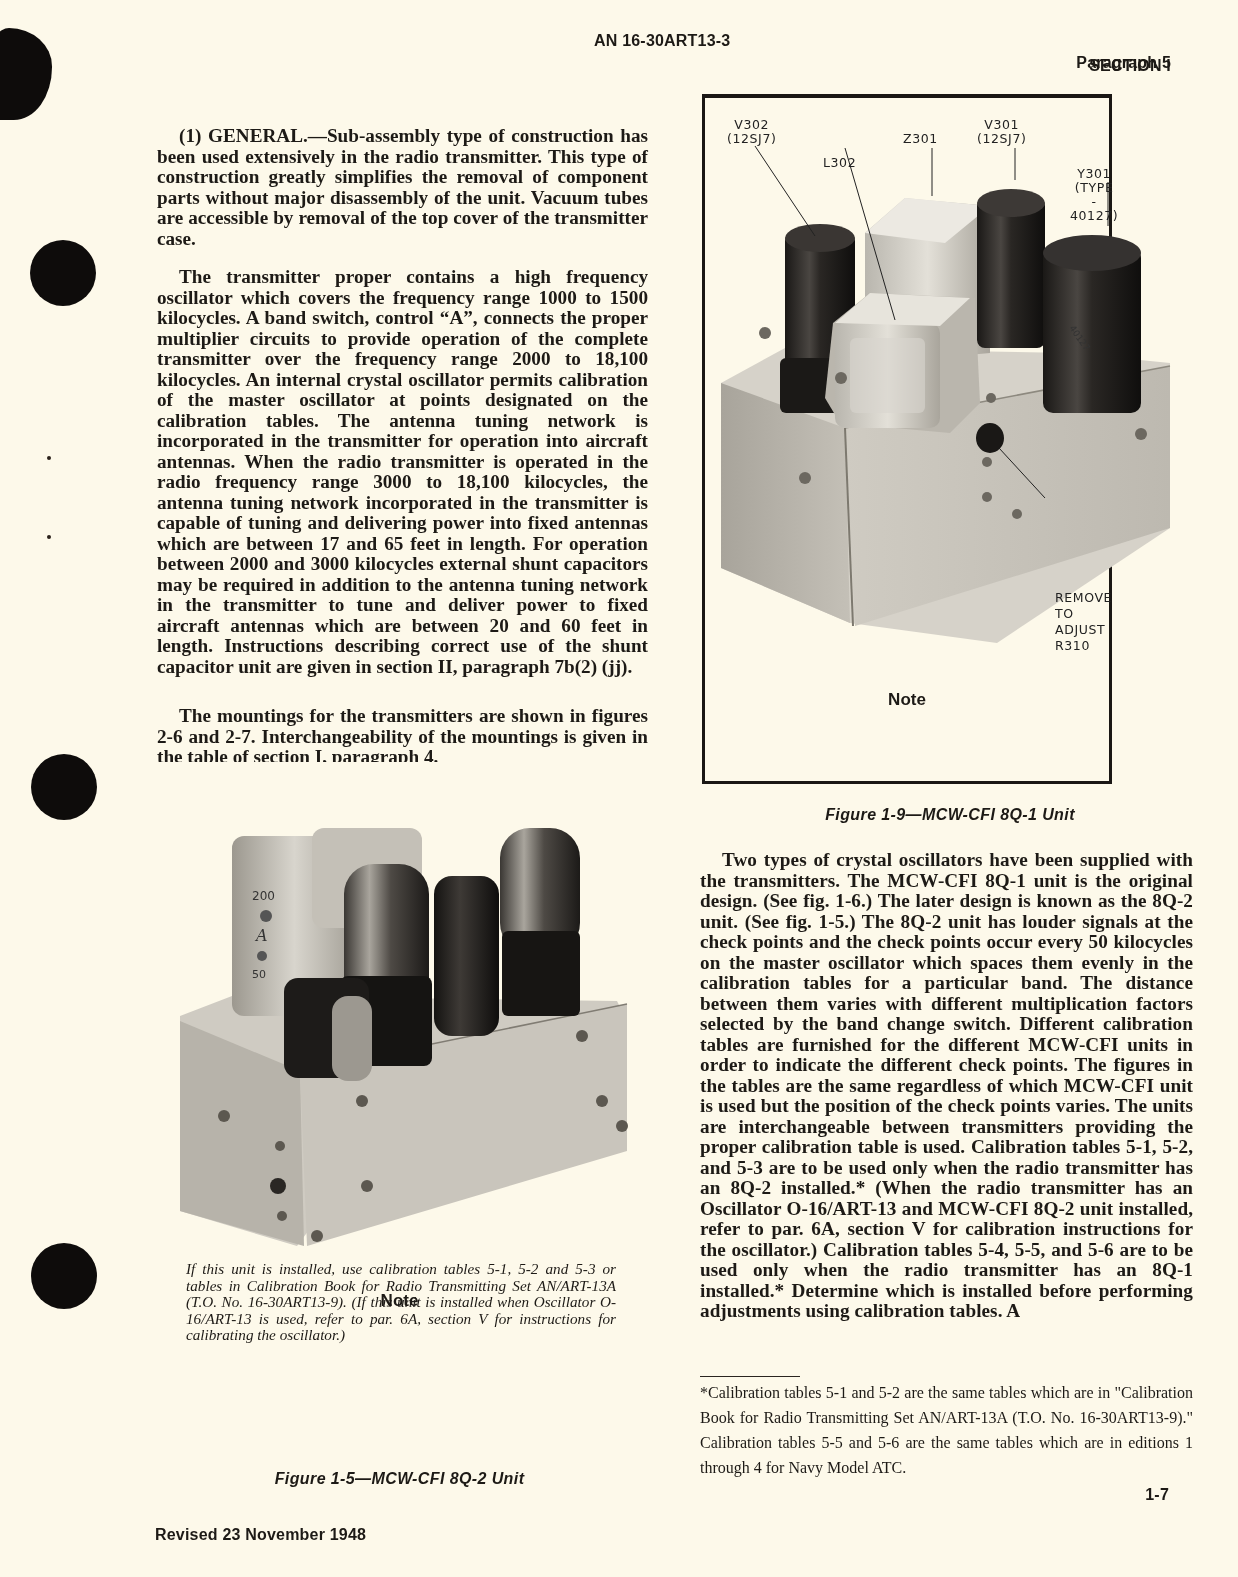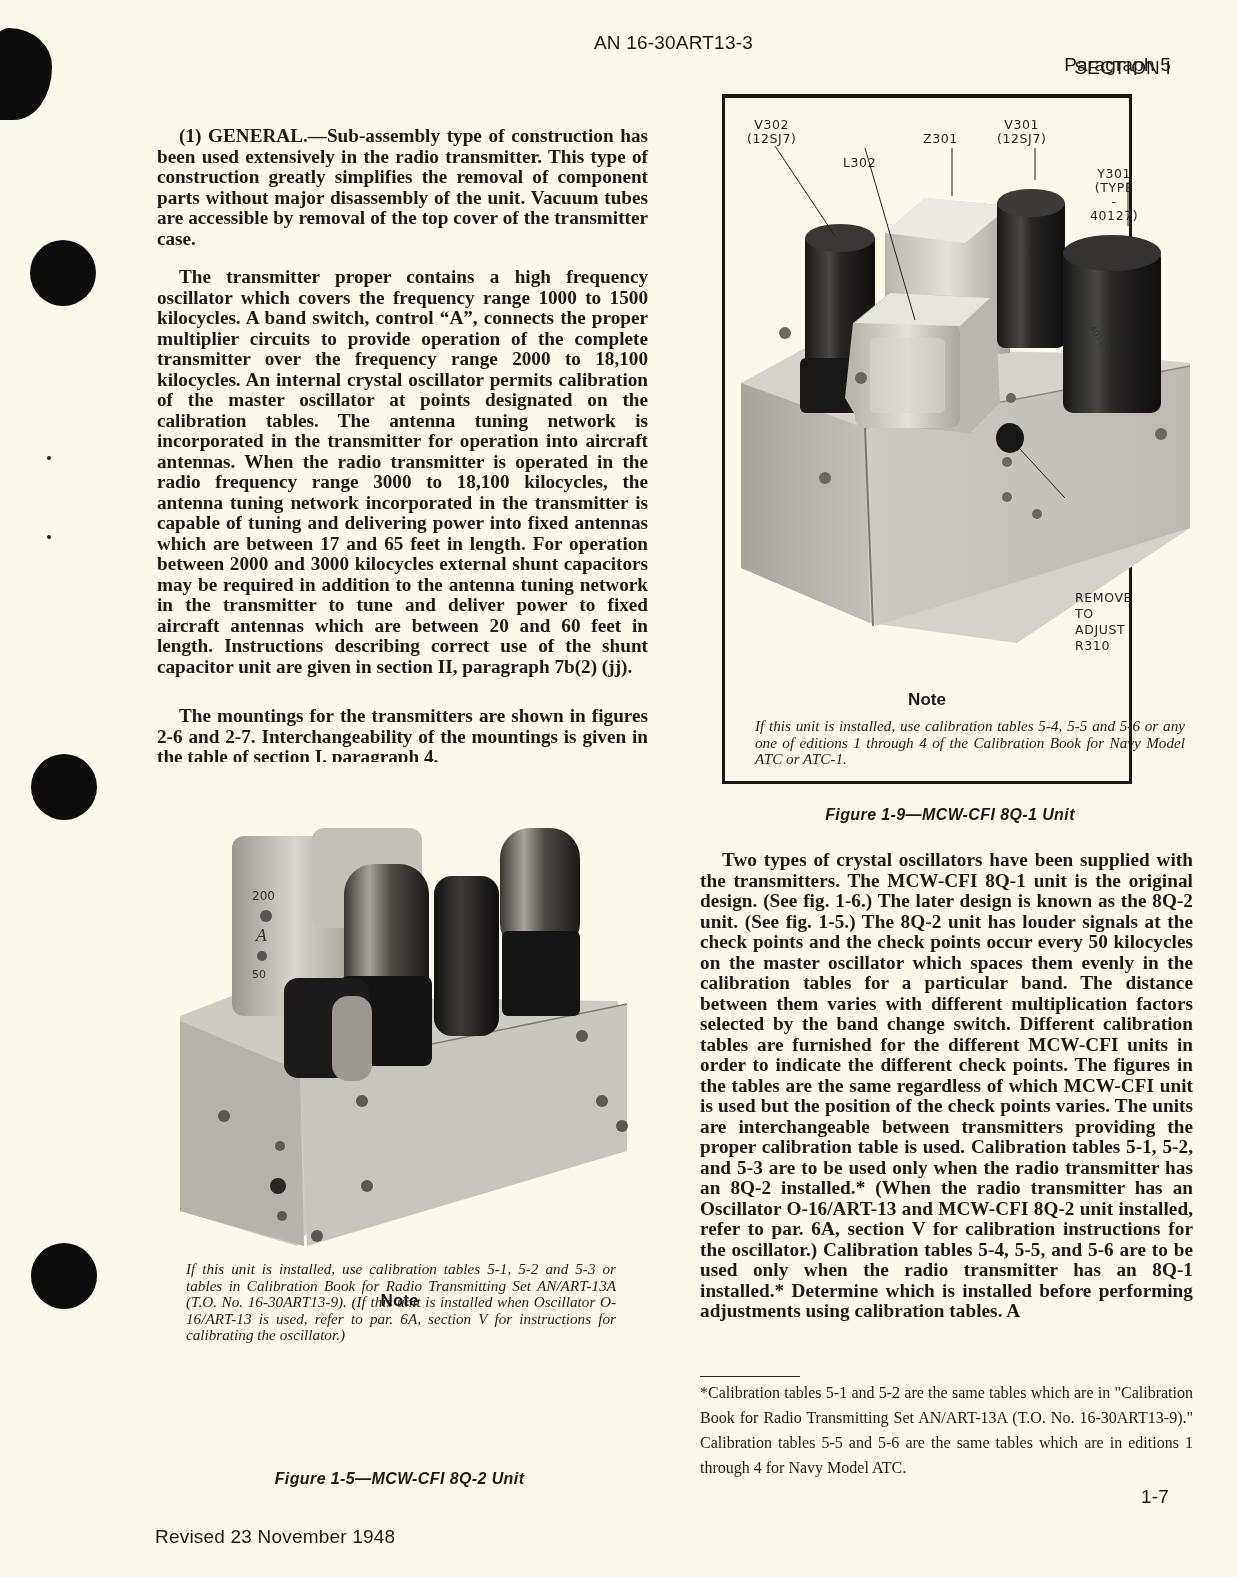--- a/index.html
+++ b/index.html
@@ -7,27 +7,27 @@
     width: 1238px; height: 1577px; position: relative; overflow: hidden;
     background: #fdf9ea;
     font-family: "Liberation Serif", "DejaVu Serif", serif;
     color: #1d1a16;
   }
   .abs { position: absolute; }
   .hole { position: absolute; width: 66px; height: 66px; border-radius: 50%; background: #0e0c0b; }
   .blot { position: absolute; left: -10px; top: 28px; width: 62px; height: 92px; background: #0e0c0b;
           border-radius: 20px 45px 40px 10px / 30px 40px 55px 20px; }
   .tick { position: absolute; width: 4px; height: 4px; border-radius: 50%; background: #2a211a; }
-  .hdr { font-family: "Liberation Sans", "DejaVu Sans", sans-serif; font-weight: normal; font-size: 19px; letter-spacing: 0.2px; }
+  .hdr { font-family: "Liberation Sans", "DejaVu Sans", sans-serif; font-weight: bold; font-size: 16px; letter-spacing: 0.2px; }
   .para { font-size: 19.2px; line-height: 20.5px; text-align: justify; margin: 0; font-weight: bold; }
   .lastline { text-align-last: left; }
   .caption { font-family: "Liberation Sans", "DejaVu Sans", sans-serif; font-weight: bold; font-style: italic; font-size: 16px; text-align: center; letter-spacing: 0.4px; }
   .note-title { font-family: "Liberation Sans", "DejaVu Sans", sans-serif; font-weight: bold; font-size: 17px; text-align: center; }
   .note-body { font-style: italic; font-size: 15.2px; line-height: 16.6px; text-align: justify; }
-  .fig-box { position: absolute; left: 722px; top: 94px; width: 410px; height: 690px; border: 3px solid #1a1714; border-top-width: 4px; box-sizing: border-box; }
+  .fig-box { position: absolute; left: 702px; top: 94px; width: 410px; height: 690px; border: 3px solid #1a1714; border-top-width: 4px; box-sizing: border-box; }
   .label { font-family: "DejaVu Sans", "Liberation Sans", sans-serif; font-size: 12.5px; letter-spacing: 0.6px; text-align: center; line-height: 14px; color: #222; }
   .footnote { font-size: 16px; line-height: 25px; text-align: justify; }
   .rule { position: absolute; height: 1px; background: #2a2520; }
   .photo { position: absolute; }
 </style>
 </head>
 <body>
 
 <div class="blot"></div>
 <div class="hole" style="left:30px; top:240px;"></div>
@@ -134,21 +134,20 @@
     <line x1="403" y1="84" x2="403" y2="128" stroke="#222" stroke-width="1"></line>
     <line x1="294" y1="350" x2="340" y2="400" stroke="#222" stroke-width="1"></line>
   </svg>
 
   <div class="abs label" style="left:350px; top:492px; text-align:left; line-height:16px;">
     <div>REMOVE TO</div>
       <div>ADJUST R310</div>
   </div>
 
   <div class="abs note-title" style="left:0; right:0; top:592px;">Note</div>
-  <div class="abs note-body lastline" style="left:30px; width:430px; top:620px;">If this unit is installed, use calibration tables 5-4, 5-5 and 5-6 or any one of editions 1 through 4 of the Calibration Book for Navy Model ATC or ATC-1.</div>
 </div>
 <div class="abs caption" style="left:697px; width:506px; top:806px;">Figure 1-9—MCW-CFI 8Q-1 Unit</div>
 
 <svg class="photo" style="left:172px; top:806px;" width="470" height="450" viewBox="0 0 470 450">
   <defs>
     <linearGradient id="glassG" x1="0" x2="1">
       <stop offset="0" stop-color="#3a3733"></stop>
         <stop offset="0.3" stop-color="#a9a59d"></stop>
         <stop offset="0.55" stop-color="#4e4a45"></stop>
         <stop offset="1" stop-color="#1c1a18"></stop>

